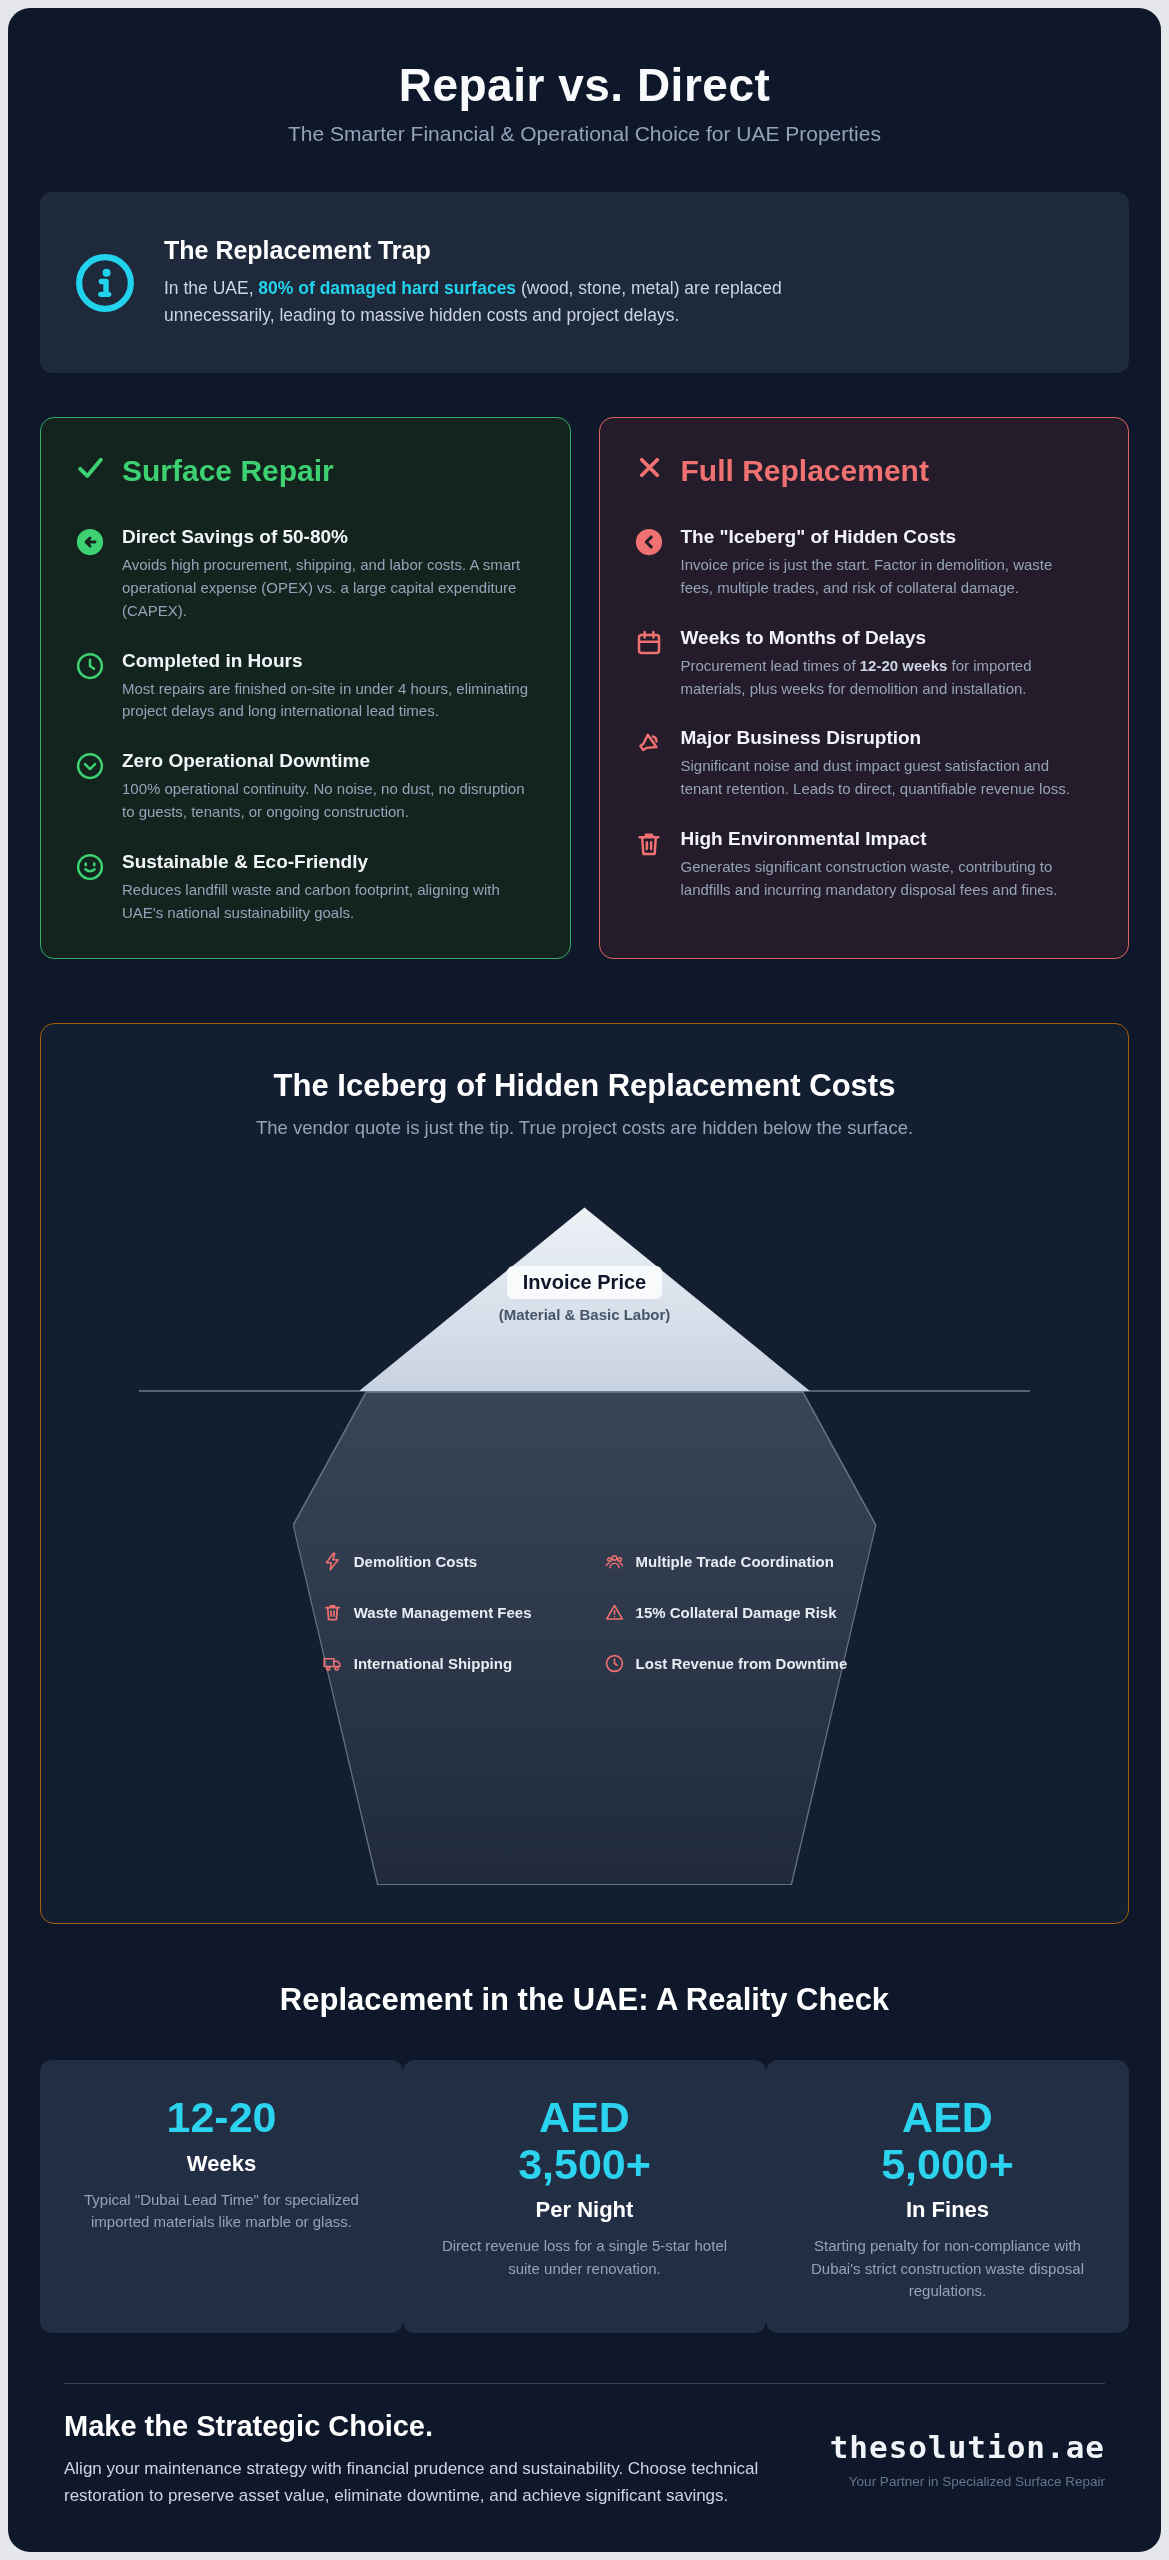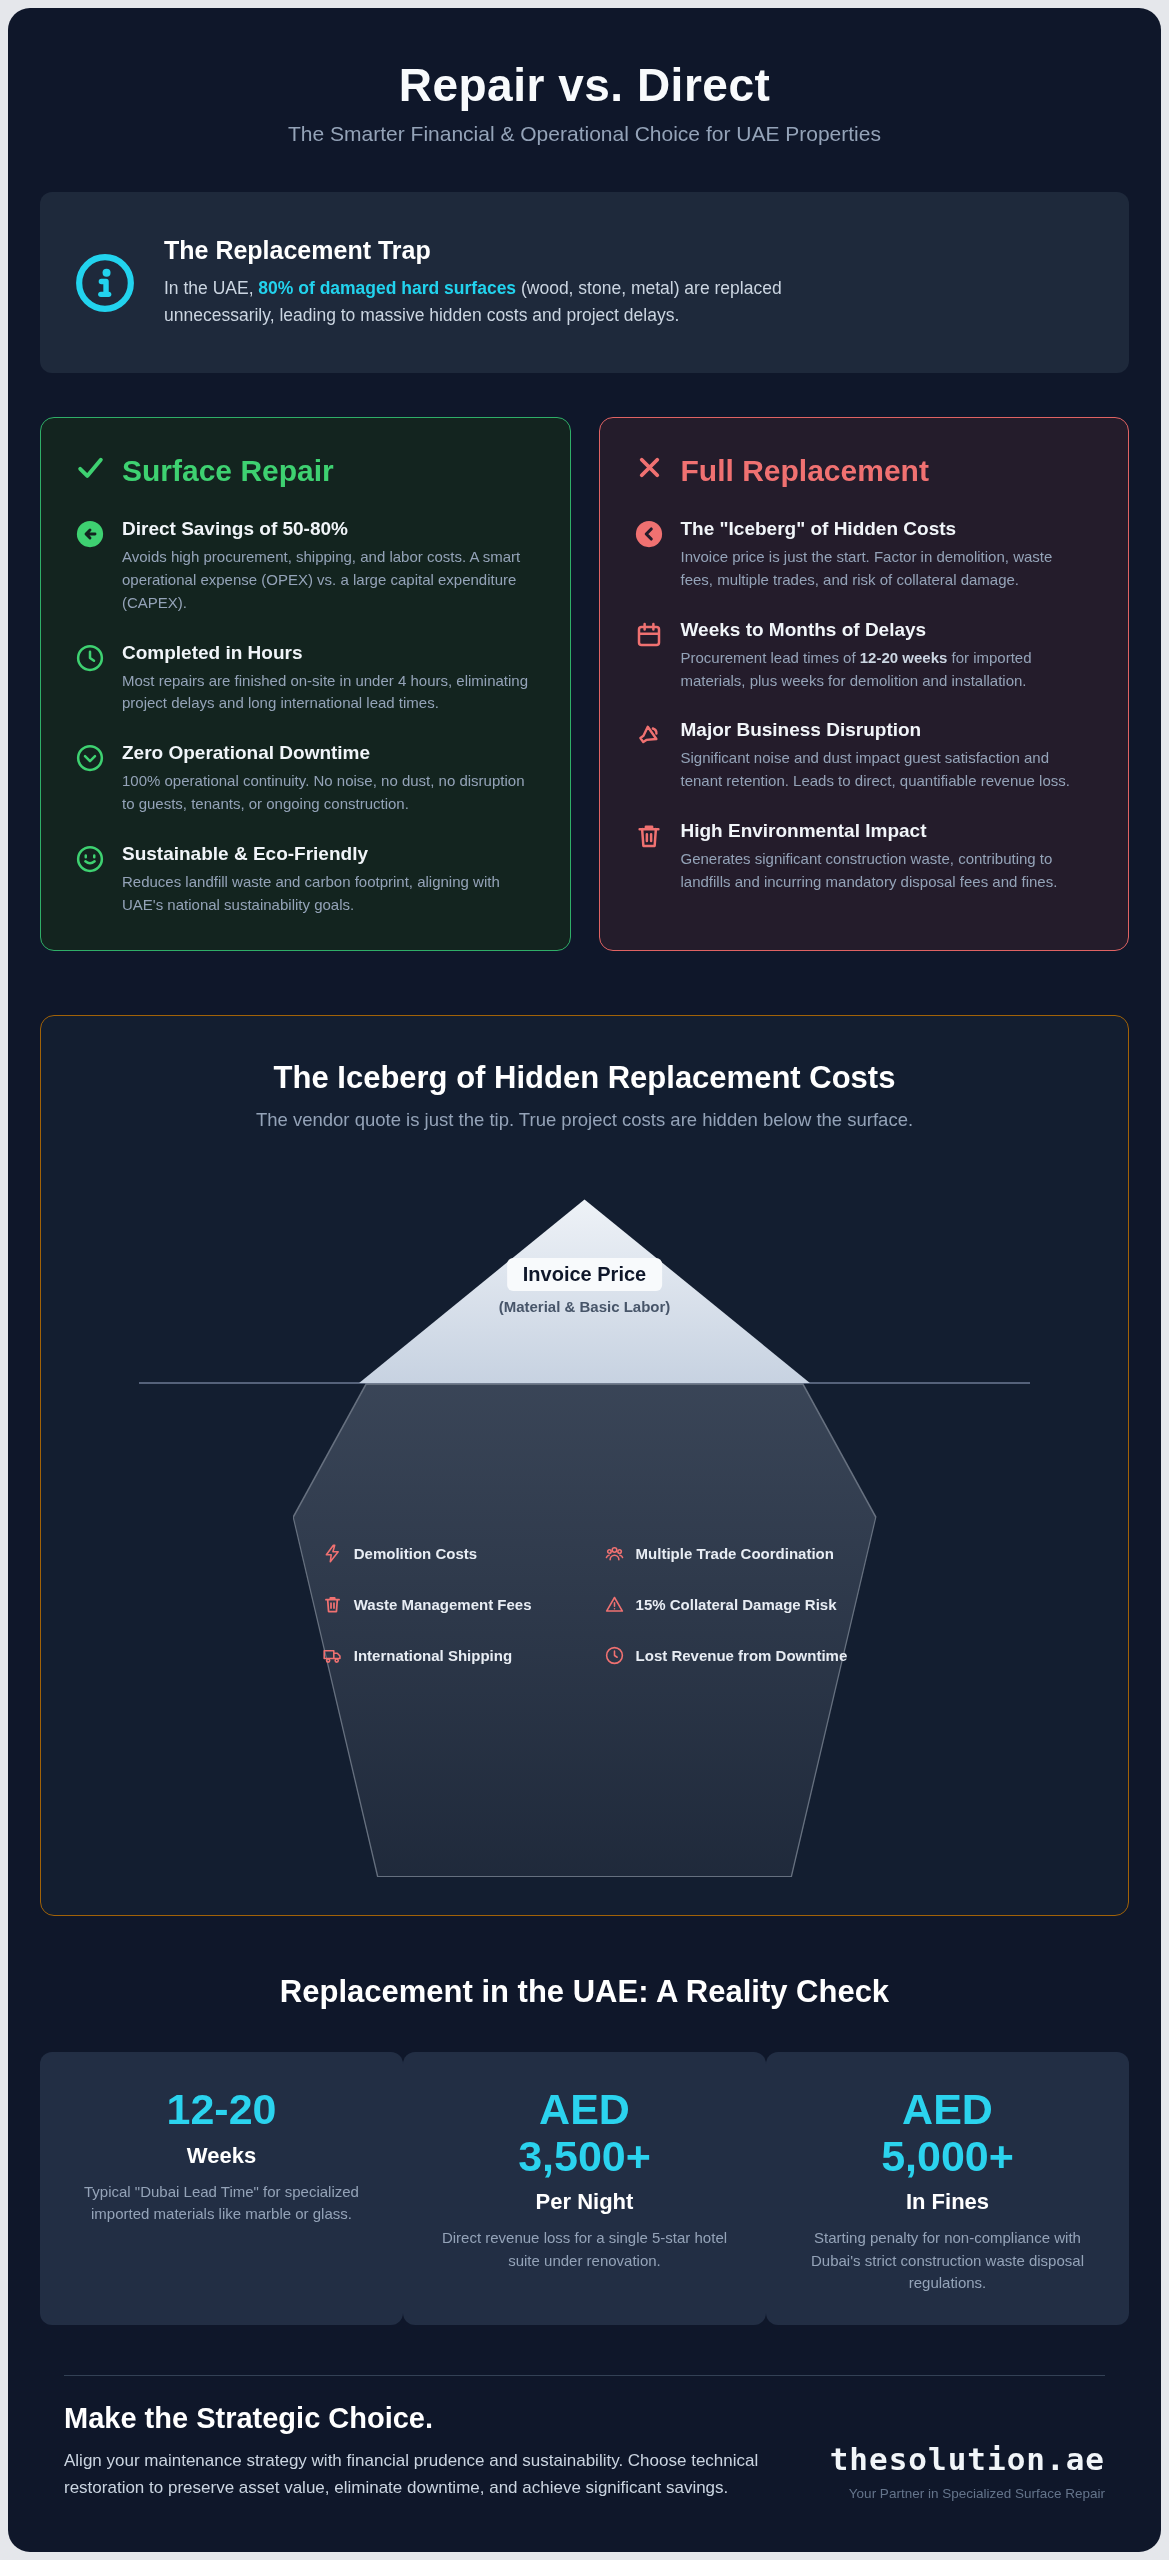--- a/index.html
+++ b/index.html
@@ -25,21 +25,21 @@
   .alert-icon svg { width:62px; height:62px; display:block; }
   .alert-title { margin:0 0 10px; font-size:25px; font-weight:bold; color:#ffffff; }
   .alert-body { margin:0; font-size:17.5px; line-height:1.55; color:#cbd5e1; max-width:700px; }
   .cyan-strong { color:#22d3ee; font-weight:bold; }
 
   
   .compare { display:flex; gap:28px; margin-top:44px; }
   .card { flex:1; border-radius:14px; padding:30px 34px 30px; }
   .card-repair { background:#13241f; border:1.5px solid #2fae68; }
   .card-replace { background:#241c2b; border:1.5px solid #e06363; }
-  .card-head { display:flex; align-items:center; gap:16px; margin:4px 0 28px; font-size:30px; font-weight:bold; }
+  .card-head { display:flex; align-items:center; gap:16px; margin:4px 0 36px; font-size:30px; font-weight:bold; }
   .card-repair .card-head { color:#3ed171; }
   .card-replace .card-head { color:#f07171; }
   .card-head svg { width:31px; height:31px; }
   .item { display:flex; gap:17px; margin-bottom:27px; }
   .item:last-child { margin-bottom:4px; }
   .item-icon { flex:0 0 30px; padding-top:1px; }
   .item-icon svg { width:30px; height:30px; display:block; }
   .item-title { margin:0 0 6px; font-size:19px; font-weight:bold; color:#f1f5f9; }
   .item-body { margin:0; font-size:15px; line-height:1.52; color:#94a3b8; max-width:408px; }
   .body-strong { color:#cbd5e1; font-weight:bold; }
@@ -80,21 +80,21 @@
   
   .reality-title { margin:58px 0 0; text-align:center; font-size:31px; font-weight:bold; color:#ffffff; }
   .stats { display:flex; margin-top:42px; align-items:stretch; }
   .stat { flex:1; background:#222e44; border-radius:12px; padding:30px 26px; text-align:center; }
   .stat-value { margin:4px auto 10px; max-width:210px; color:#2bd3ee; font-size:43px; font-weight:bold; line-height:1.08; }
   .stat-label { margin-bottom:12px; color:#ffffff; font-size:22px; font-weight:bold; }
   .stat-desc { margin:0 auto; max-width:292px; color:#94a3b8; font-size:15px; line-height:1.5; }
 
   
   .divider { border:none; border-top:1px solid #334155; margin:50px 24px 0; }
-  .footer { display:flex; justify-content:space-between; align-items:flex-end; margin:26px 24px 4px; }
+  .footer { display:flex; justify-content:space-between; align-items:center; margin:26px 24px 4px; }
   .footer-heading { margin:0 0 12px; font-size:29px; font-weight:bold; color:#ffffff; }
   .footer-body { margin:0; font-size:17px; line-height:1.6; color:#cbd5e1; max-width:728px; }
   .footer-brand-block { text-align:right; }
   .brand { font-family:"DejaVu Sans Mono","Liberation Mono",monospace; font-weight:bold; font-size:31px; color:#f1f5f9; letter-spacing:1px; }
   .tagline { margin-top:9px; color:#64748b; font-size:13.5px; }
 </style>
 </head>
 <body>
 
 <div class="frame">

